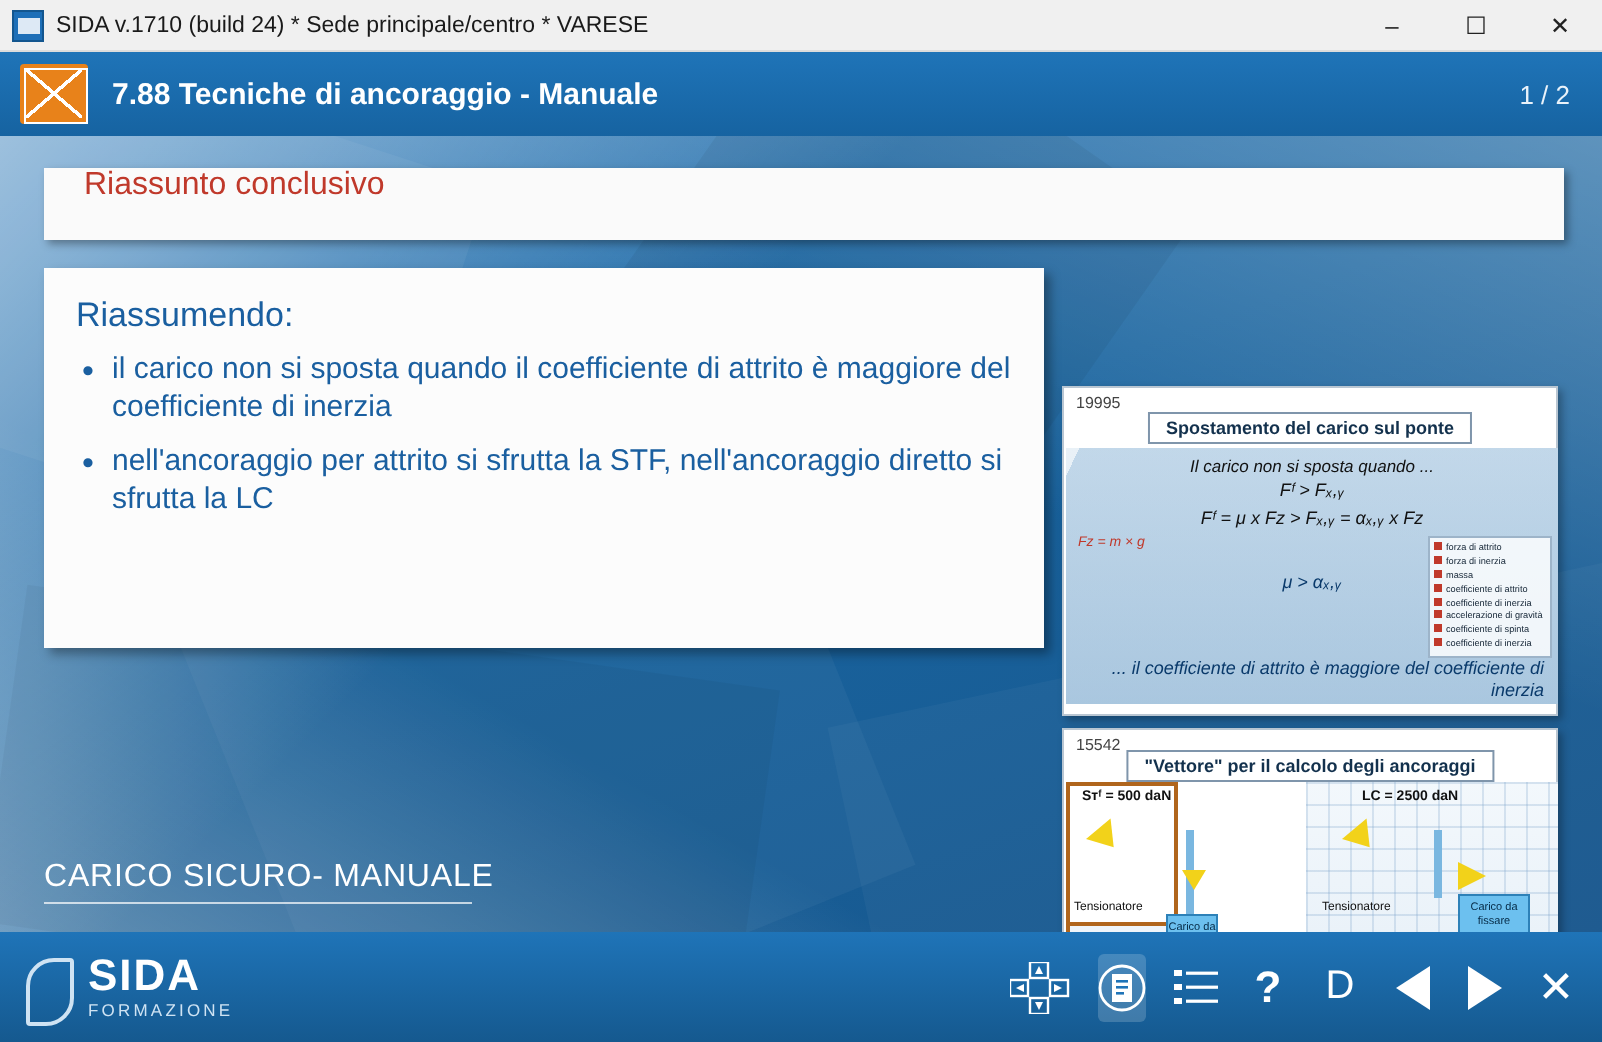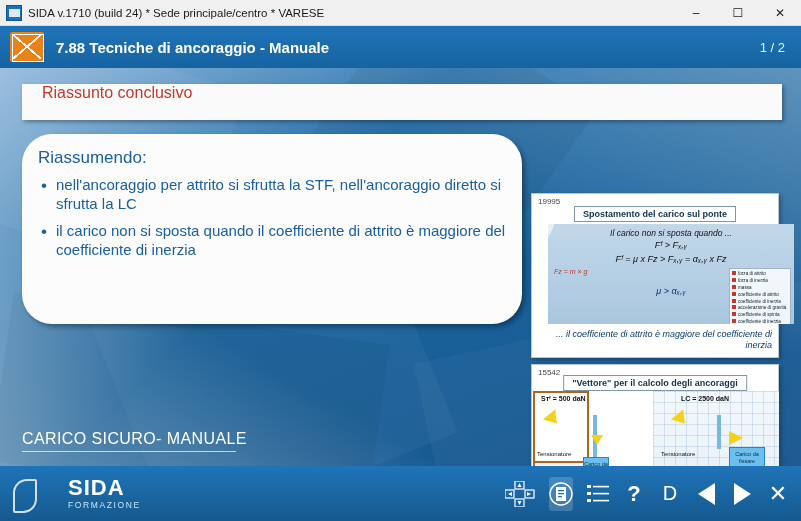--- a/index.html
+++ b/index.html
@@ -83,21 +83,20 @@
   .slide-title-text {
     margin-left:20px; color:#c0392b; font-size:16px;
   }
 
   
   .body-panel {
     position:absolute; left:22px; top:66px; width:500px; height:190px;
     background:#fcfcfc;
     box-shadow:3px 3px 5px rgba(0,0,0,.35);
     padding:14px 16px 0 16px;
-    border-radius:30px;
   }
   .body-lead { color:#1a5fa0; font-size:17px; margin-bottom:8px; }
   ul.bullets { list-style:none; }
   ul.bullets li {
     position:relative; color:#1a5fa0; font-size:15px; line-height:1.24;
     padding-left:18px; margin-bottom:9px;
   }
   ul.bullets li:before {
     content:"\2022"; position:absolute; left:3px; top:-1px; font-size:17px; color:#1a5fa0;
   }
@@ -117,21 +116,21 @@
     position:absolute; left:50%; transform:translateX(-50%);
     background:#fff; border:1px solid #7f95ab;
     font-size:9px; font-weight:bold; color:#13314d;
     padding:2px 8px; white-space:nowrap; z-index:3;
   }
   .fig1 .fig-caption { top:12px; }
   .fig2 .fig-caption { top:10px; }
 
   
   .f1-photo {
-    position:absolute; left:16px; top:30px; width:246px; height:100px;
+    position:absolute; left:1px; top:30px; width:246px; height:128px;
     background:
       linear-gradient(115deg, rgba(255,255,255,.55) 0 6px, rgba(170,200,225,.35) 6px 13px),
       linear-gradient(#cfe0ee,#a9c6de);
     overflow:hidden;
     padding-left:32px;
   }
   .f1-eq { position:absolute; left:0; width:246px; text-align:center; font-size:9px; color:#111; font-style:italic; }
   .f1-eq.e0 { top:4px; font-size:8.5px; }
   .f1-eq.e1 { top:16px; }
   .f1-eq.e2 { top:30px; }
@@ -210,21 +209,21 @@
     display:flex; align-items:center;
   }
   .brand { display:flex; align-items:center; margin-left:10px; }
   .brand-mark {
     width:28px; height:34px; position:relative; margin-right:6px;
   }
   .brand-mark:before{
     content:""; position:absolute; left:3px; top:2px; width:20px; height:30px;
     border:2px solid #cfe3f3; border-radius:14px 2px 14px 2px;
   }
-  .brand-text { line-height:1;margin-left:24px; }
+  .brand-text { line-height:1; }
   .brand-top { color:#fff; font-size:22px; font-weight:bold; letter-spacing:1px; }
   .brand-sub { color:#cfe3f3; font-size:8.5px; letter-spacing:1.6px; margin-top:2px; }
 
   .toolbar { margin-left:auto; display:flex; align-items:center; gap:14px; margin-right:12px; }
   .tool {
     color:#ffffff; display:flex; align-items:center; justify-content:center;
     height:34px; min-width:22px;
   }
   .tool svg { display:block; }
   .tool.sel { background:rgba(255,255,255,.18); border-radius:3px; }
@@ -265,22 +264,22 @@
     <div class="facet f4"></div>
     <div class="facet f5"></div>
 
     <div class="slide-title-panel">
       <div class="slide-title-text">Riassunto conclusivo</div>
     </div>
 
     <div class="body-panel">
       <div class="body-lead">Riassumendo:</div>
       <ul class="bullets">
+        <li>il carico non si sposta quando il coefficiente di attrito è maggiore del coefficiente di inerzia</li>
         <li>nell'ancoraggio per attrito si sfrutta la STF, nell'ancoraggio diretto si sfrutta la LC</li>
-        <li>il carico non si sposta quando il coefficiente di attrito è maggiore del coefficiente di inerzia</li>
       </ul>
     </div>
 
     <div class="fig fig1">
       <div class="fig-id">19995</div>
       <div class="fig-caption">Spostamento del carico sul ponte</div>
       <div class="f1-photo">
         <div class="f1-eq e0">Il carico non si sposta quando ...</div>
         <div class="f1-eq e1">Fᶠ &gt; Fₓ,ᵧ</div>
         <div class="f1-eq e2">Fᶠ = μ x Fᴢ  &gt;  Fₓ,ᵧ = αₓ,ᵧ x Fᴢ</div>

